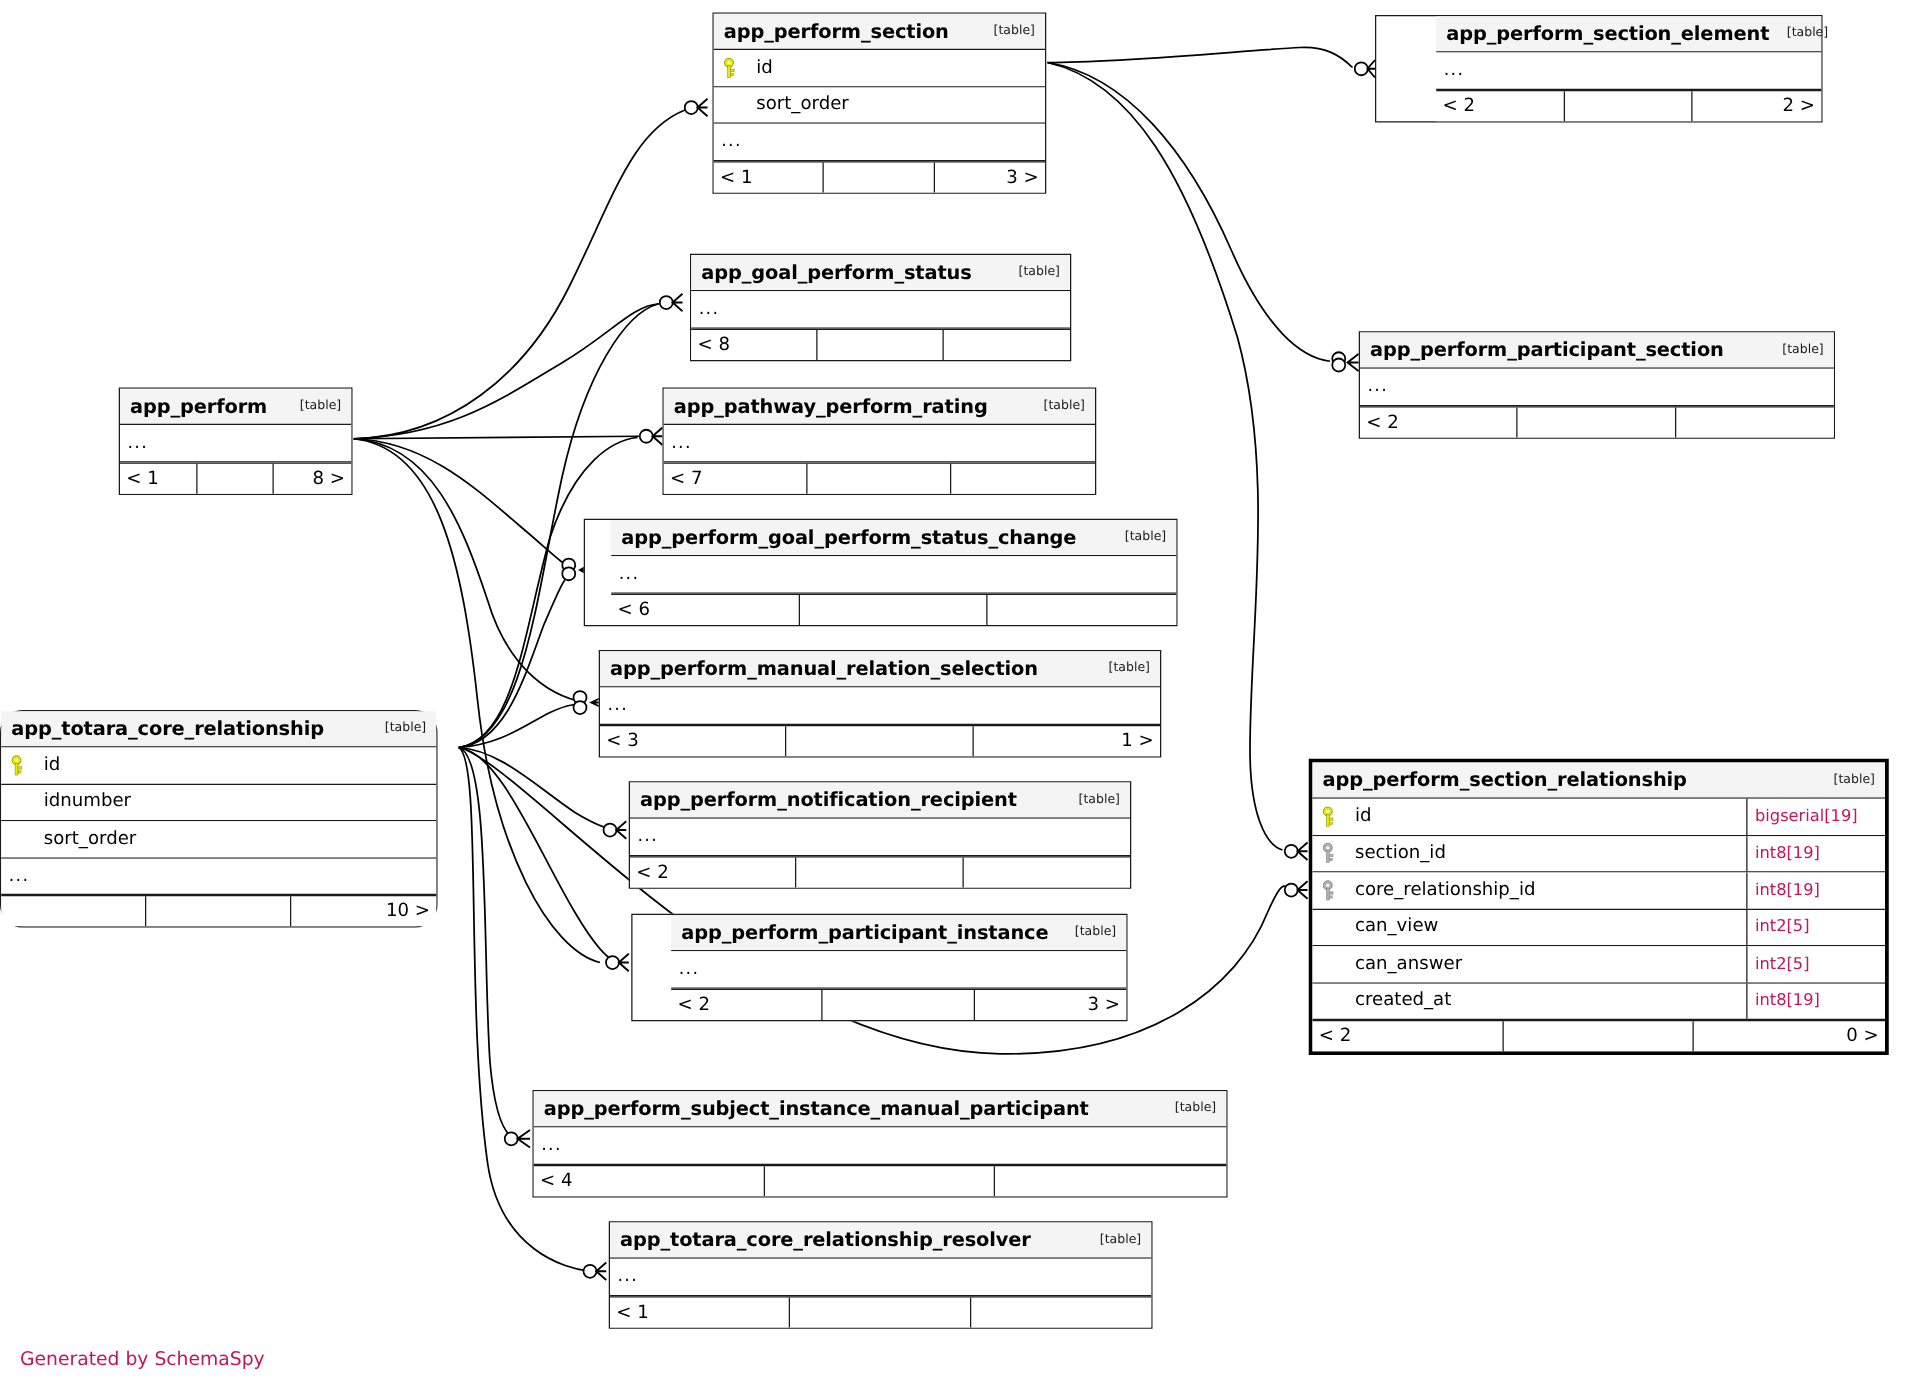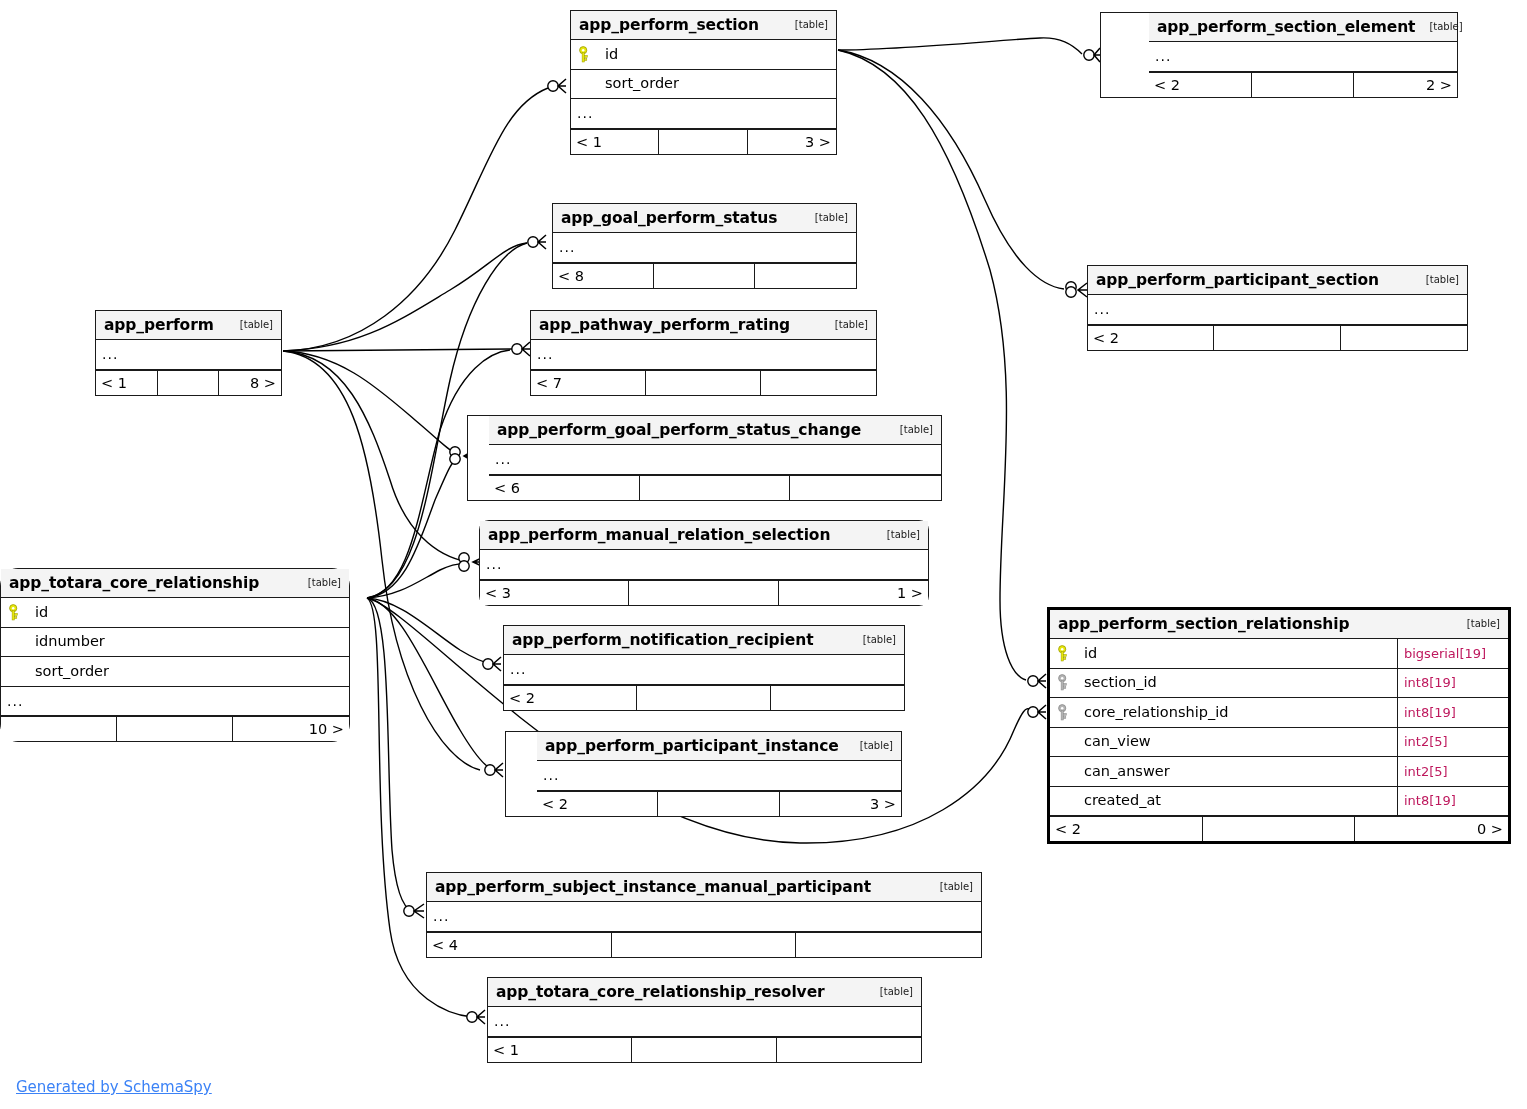--- a/index.html
+++ b/index.html
@@ -149,24 +149,23 @@
     border-right: none;
     justify-content: flex-end;
   }
   .foot-cell.right { justify-content: flex-end; }
 
   .credit {
     position: absolute;
     left: 16px;
     top: 1078px;
     font-size: 15px;
-    color: #3b82f6;
+    color: #be185d;
     z-index: 4;
     white-space: nowrap;
-    text-decoration: underline;
   }
 </style>
 </head>
 <body>
 
 <div id="canvas">
 
   <svg id="edges" viewBox="0 0 1527 1109">
     <g>
       <path class="edge-path" d="M283,351 C360,349 420,300 455,230 C490,160 505,105 548,88"></path>
@@ -337,21 +336,21 @@
         </div>
         <div class="row">
           <div class="row-ellipsis">...</div>
         </div>
         <div class="foot">
           <div class="foot-cell">&lt; 6</div>
           <div class="foot-cell"></div>
           <div class="foot-cell right"></div>
         </div>
       </div>
-      <div class="tbl" style="left: 479px; top: 520px; width: 450px; border-radius: 10px;">
+      <div class="tbl" style="left: 479px; top: 520px; width: 450px;">
         <div class="tbl-head">
           <span class="tbl-name">app_perform_manual_relation_selection</span>
           <span class="tbl-tag">[table]</span>
         </div>
         <div class="row">
           <div class="row-ellipsis">...</div>
         </div>
         <div class="foot">
           <div class="foot-cell">&lt; 3</div>
           <div class="foot-cell"></div>

